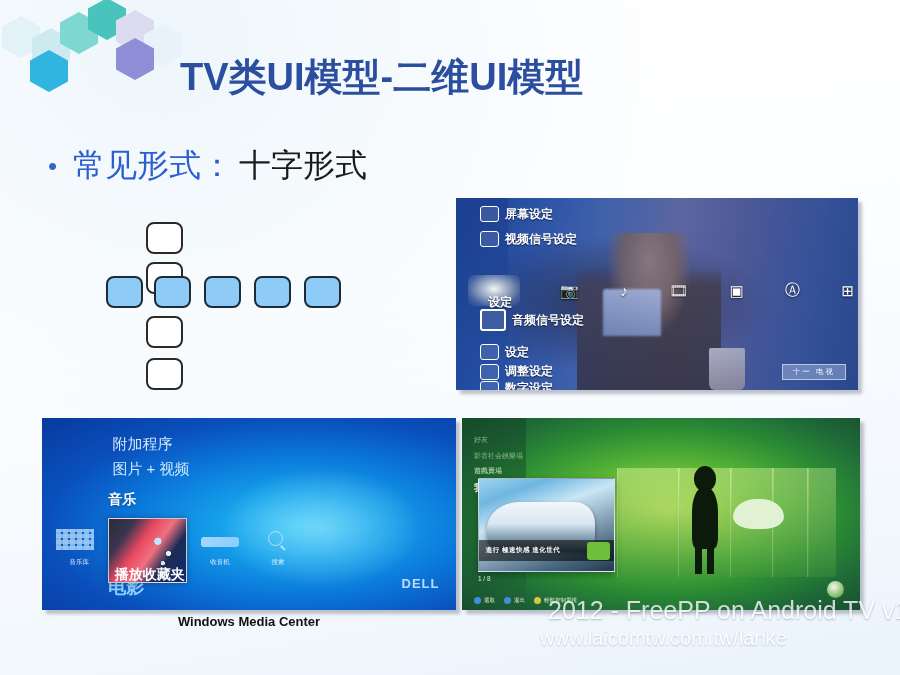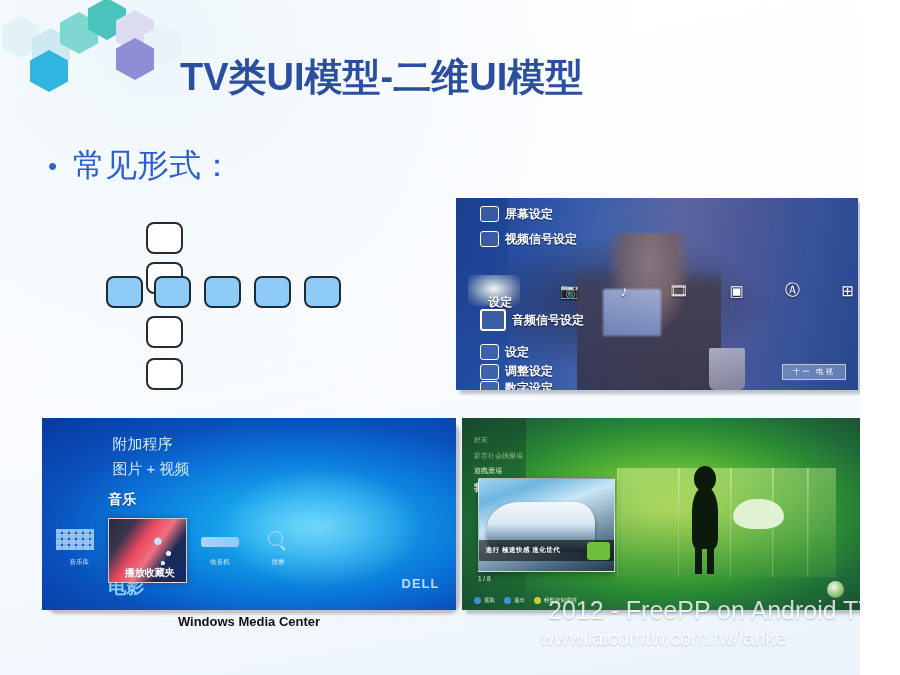--- a/index.html
+++ b/index.html
@@ -3,26 +3,25 @@
 <meta charset="utf-8">
 <style>
   html, body {
     margin: 0; padding: 0;
     width: 900px; height: 675px;
     overflow: hidden;
     font-family: "Liberation Sans", sans-serif;
   }
   #slide {
     position: relative;
-    width: 832px; height: 675px;
+    width: 900px; height: 675px;
     background:
       radial-gradient(ellipse at 18% 6%, #eef6fb 0%, rgba(238,246,251,0) 48%),
       linear-gradient(170deg, #ffffff 0%, #fdfeff 40%, #f3f8fd 78%, #eaf3fb 100%);
     overflow: hidden;
-    padding-left: 28px;
   }
 
   
   .hexwrap { position:absolute; left:2px; top:0px; width:150px; height:80px; }
   .hex {
     position:absolute;
     width: 38px; height: 42px;
     clip-path: polygon(50% 0%, 100% 25%, 100% 75%, 50% 100%, 0% 75%, 0% 25%);
   }
 
@@ -108,21 +107,21 @@
   .sony-rowicons span { color:#fff; font-size:15px; text-shadow:0 1px 2px rgba(0,0,0,.7); }
   .sony-tag {
     position:absolute; right:3%; bottom:5%; padding:2px 10px;
     border:1px solid rgba(255,255,255,.55); background:rgba(210,225,250,.35);
     color:#eaf0ff; font-size:7.5px; letter-spacing:2px;
   }
   .sony-cup { position:absolute; left:63%; bottom:0; width:9%; height:22%;
     background:linear-gradient(180deg,#e7ddd2,#b8a898); border-radius:2px 2px 6px 6px; }
 
   
-  #wmc { left:42px; top:418px; width:414px; height:192px; background:#0050c8;border-radius:12px; }
+  #wmc { left:42px; top:418px; width:414px; height:192px; background:#0050c8; }
   .wmc-bg {
     position:absolute; inset:0;
     background:
       radial-gradient(ellipse at 62% 56%, #38c3f5 0%, #15a0ea 22%, #0a74d8 48%, #0a4fbb 70%, #083a9e 100%);
   }
   .wmc-glow { position:absolute; left:40%; top:22%; width:55%; height:70%;
     background: radial-gradient(ellipse at 50% 50%, rgba(160,235,255,.55), rgba(120,200,255,0) 62%); }
   .wmc-t1 { position:absolute; left:17%; top:9%;  font-size:15px; color:#cfe9ff; }
   .wmc-t2 { position:absolute; left:17%; top:22%; font-size:15px; color:#cfe9ff; }
   .wmc-t3 { position:absolute; left:16%; top:38%; font-size:14px; color:#ffffff; font-weight:bold; text-shadow:0 1px 2px rgba(0,0,0,.35); }
@@ -139,21 +138,21 @@
       radial-gradient(circle at 30% 30%, #bfe6ff 0 9%, transparent 10%),
       radial-gradient(circle at 62% 58%, #dff2ff 0 7%, transparent 8%),
       radial-gradient(circle at 45% 80%, #cfeaff 0 5%, transparent 6%);
   }
   .wmc-lib { position:absolute; left:3.5%; top:58%; width:9%; height:11%;
     background:
       repeating-linear-gradient(90deg, rgba(190,225,255,.85) 0 5px, transparent 5px 7px),
       repeating-linear-gradient(0deg, rgba(190,225,255,.85) 0 4px, transparent 4px 6px);
     opacity:.8; }
   .wmc-s1 { position:absolute; left:3%; top:73%;  width:12%; text-align:center; font-size:6.5px; color:#d8ecff; }
-  .wmc-s2 { position:absolute; left:14%; top:77%; width:24%; text-align:center; font-size:10px; color:#ffffff; font-weight:bold; }
+  .wmc-s2 { position:absolute; left:14%; top:77%; width:24%; text-align:center; font-size:14px; color:#ffffff; font-weight:bold; }
   .wmc-s3 { position:absolute; left:36%; top:73%; width:14%; text-align:center; font-size:6.5px; color:#d8ecff; }
   .wmc-s4 { position:absolute; left:50%; top:73%; width:14%; text-align:center; font-size:6.5px; color:#d8ecff; }
   .wmc-radio { position:absolute; left:38.5%; top:62%; width:9%; height:5%;
      background:linear-gradient(90deg,#bfe2ff,#9fd2ff); border-radius:3px; opacity:.85; }
   .wmc-search { position:absolute; left:54.5%; top:59%; width:13px; height:13px;
      border:1.6px solid #b9ddff; border-radius:50%; }
   .wmc-search:after{content:"";position:absolute;right:-4px;bottom:-3px;width:6px;height:1.6px;background:#b9ddff;transform:rotate(45deg);}
   .wmc-dell { position:absolute; right:4%; bottom:10%; font-size:13px; font-weight:bold; color:#cfe6ff; letter-spacing:1px; opacity:.9; }
 
   
@@ -226,20 +225,21 @@
     <div class="hex" style="left:142px;top:24px; background:#e8f2fa;"></div>
     <div class="hex" style="left:114px;top:38px; background:#8e8ed6;"></div>
     <div class="hex" style="left:28px; top:50px; background:#2fb5df;"></div>
   </div>
 
   <div class="title">TV类UI模型-二维UI模型</div>
 
   <div class="bulletrow">
     <span class="bulletdot">•</span>
     <span class="btext-blue">常见形式：</span>
+    <span class="btext-black">十字形式</span>
   </div>
 
   <div class="crossarea">
     <div class="cbox" style="left:118px; top:26px;"></div>
     <div class="cbox" style="left:118px; top:66px;"></div>
     <div class="cbox blue" style="left:78px;  top:80px;"></div>
     <div class="cbox blue" style="left:126px; top:80px;"></div>
     <div class="cbox blue" style="left:176px; top:80px;"></div>
     <div class="cbox blue" style="left:226px; top:80px;"></div>
     <div class="cbox blue" style="left:276px; top:80px;"></div>

